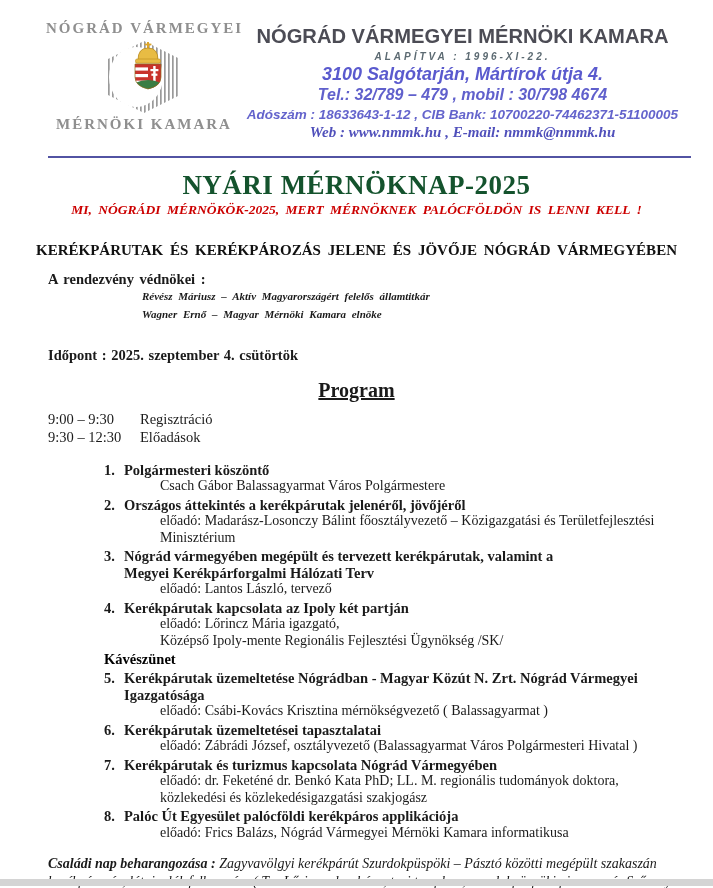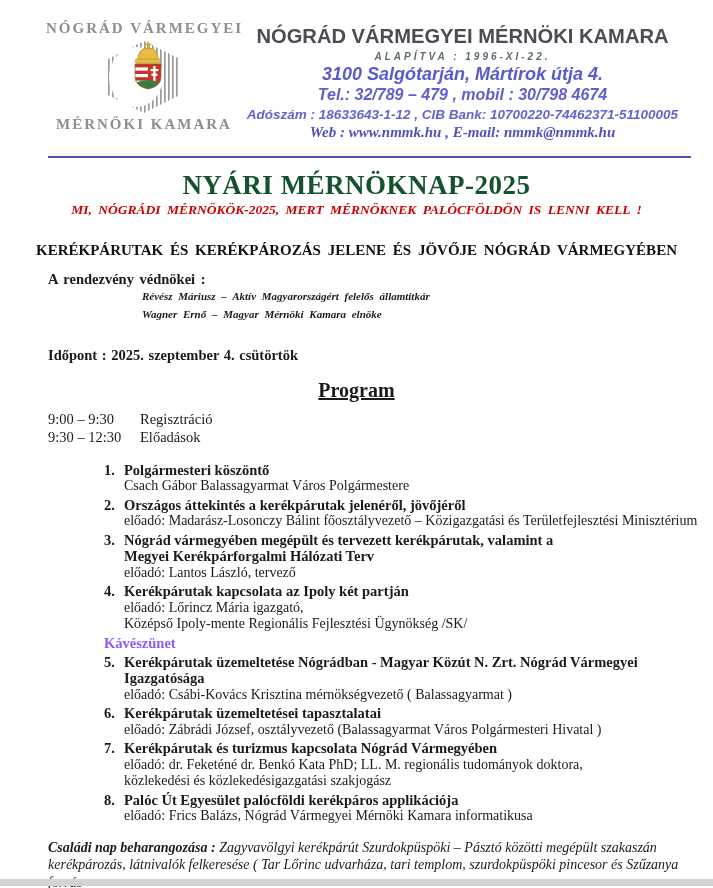--- a/index.html
+++ b/index.html
@@ -68,22 +68,22 @@
   .schedule{margin:8px 7px 0 48px;}
   .srow{display:flex;font-size:14.5px;line-height:18px;}
   .srow .time{width:92px;flex:none;}
   .srow .act{flex:1;}
   
   .items{margin:16px 0 0 104px;width:600px;}
   .pitem{display:flex;margin-bottom:2px;}
   .pnum{width:20px;flex:none;font-weight:bold;font-size:14.5px;line-height:16.5px;}
   .pbody{flex:1;}
   .item-title{font-weight:bold;font-size:14.5px;line-height:16.5px;}
-  .item-detail{font-size:14px;line-height:16.5px;}
-  .coffee-break{color:#8b5cf6;font-weight:bold;font-size:14.5px;line-height:17px;margin:1px 0 2px 0;}
+  .item-detail{font-size:14px;line-height:16.5px;margin-left:36px;}
+  .coffee-break{color:#000000;font-weight:bold;font-size:14.5px;line-height:17px;margin:1px 0 2px 0;}
   
   .closing{margin:14px 22px 0 48px;font-style:italic;font-size:14px;line-height:17.5px;}
   .closing .lead{font-weight:bold;}
   .window-edge{position:absolute;left:0;right:0;bottom:2px;height:7px;background:#d4d4d4;}
 </style>
 </head>
 <body>
 
 <div class="page">
 

